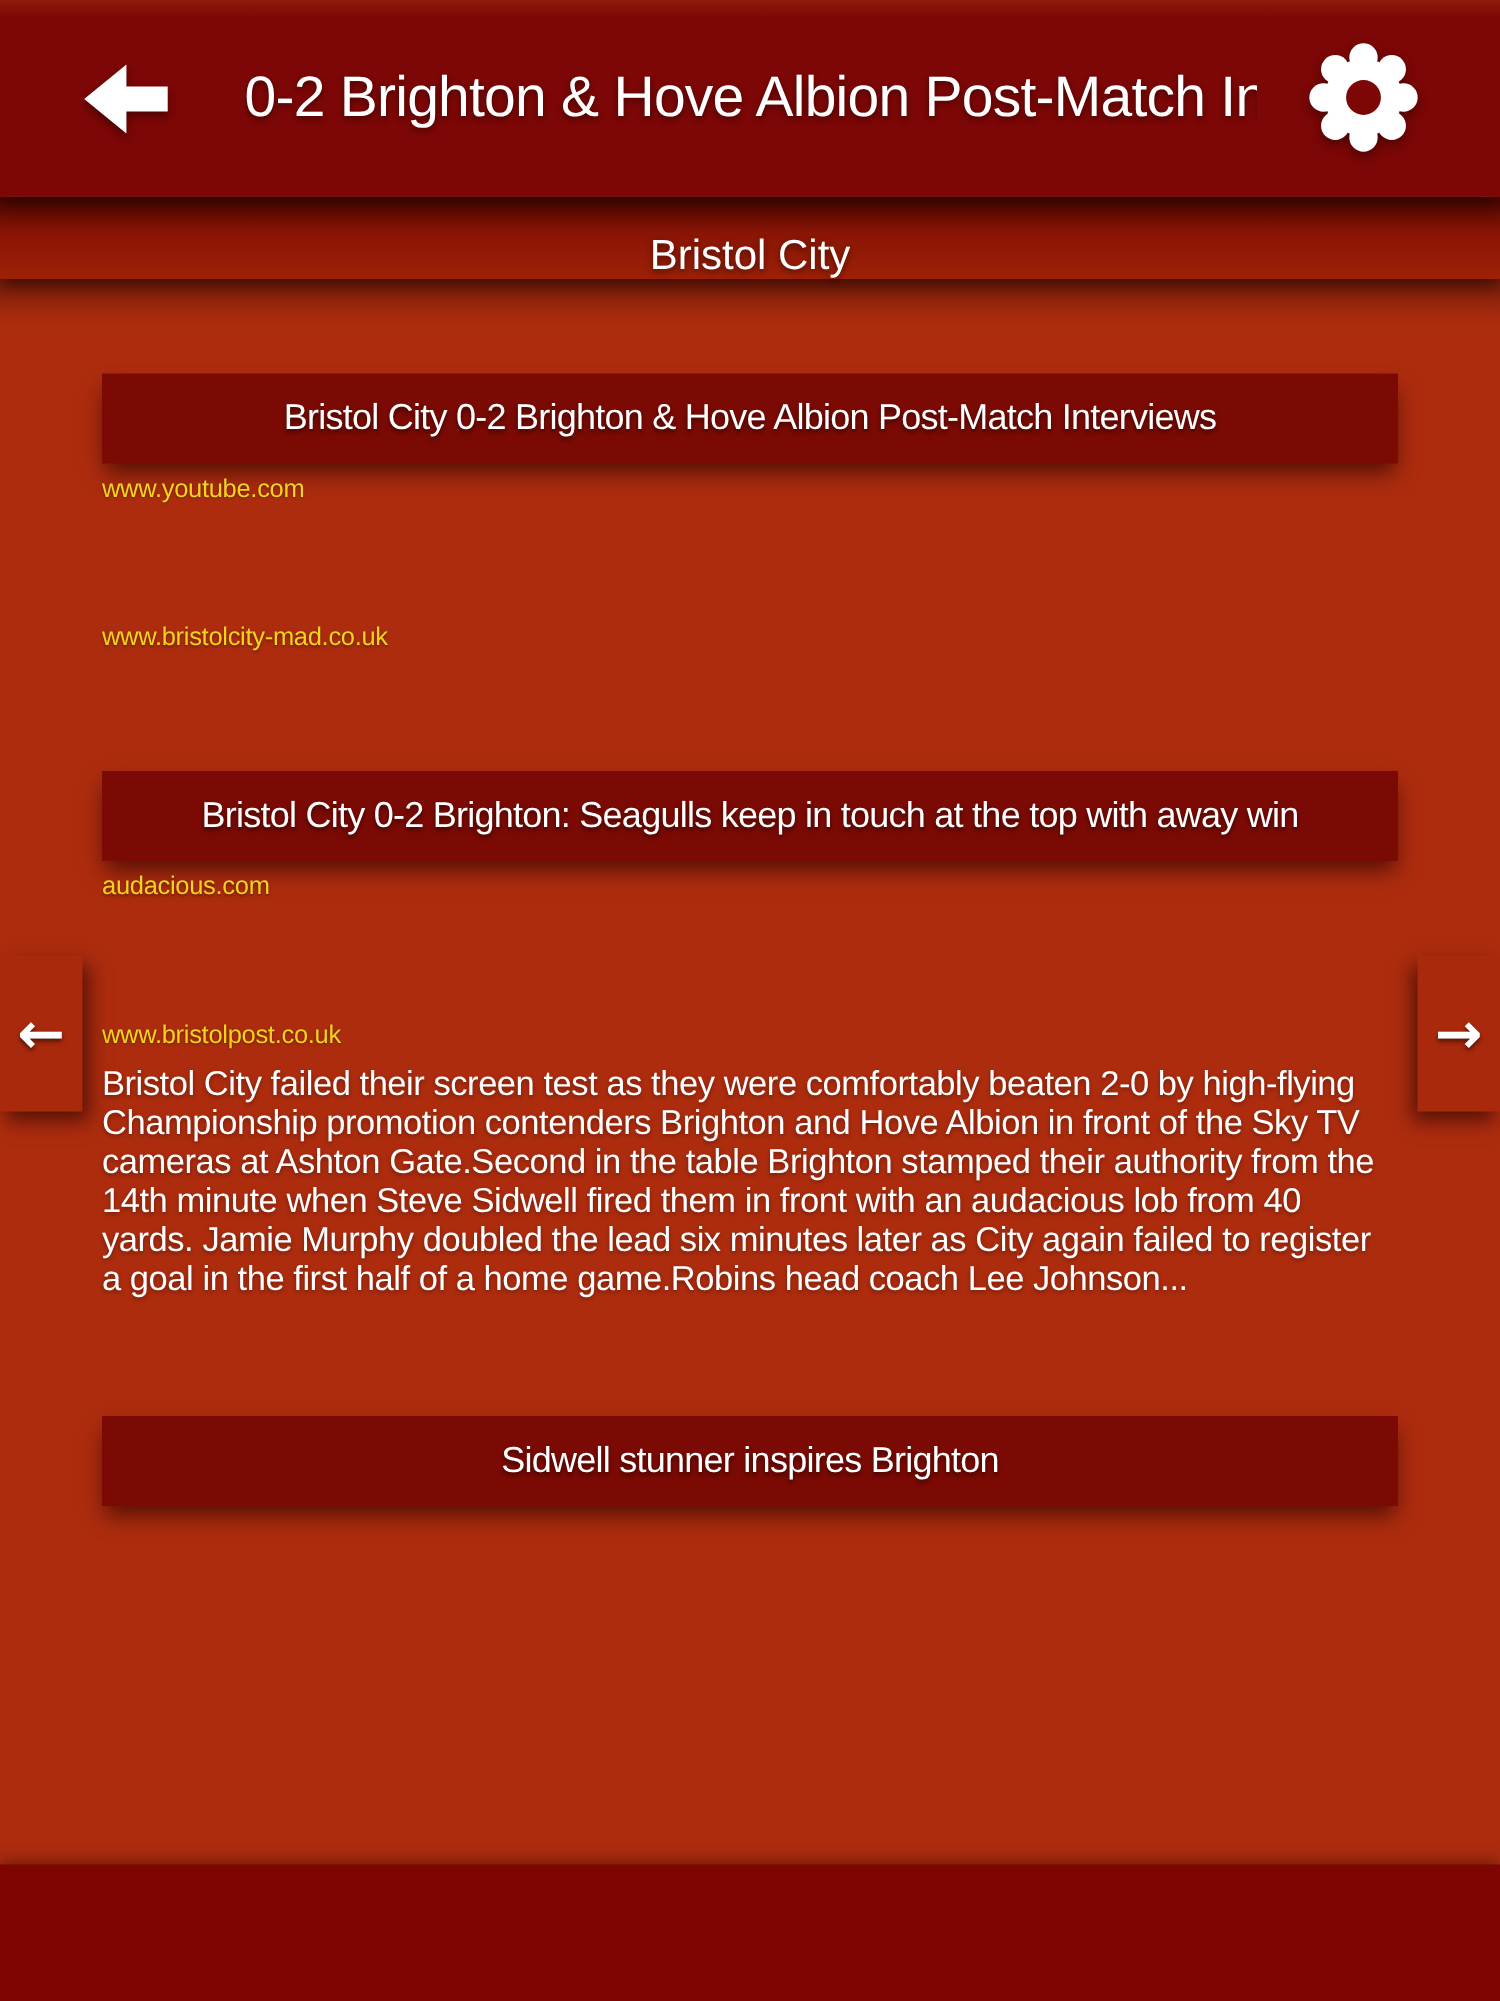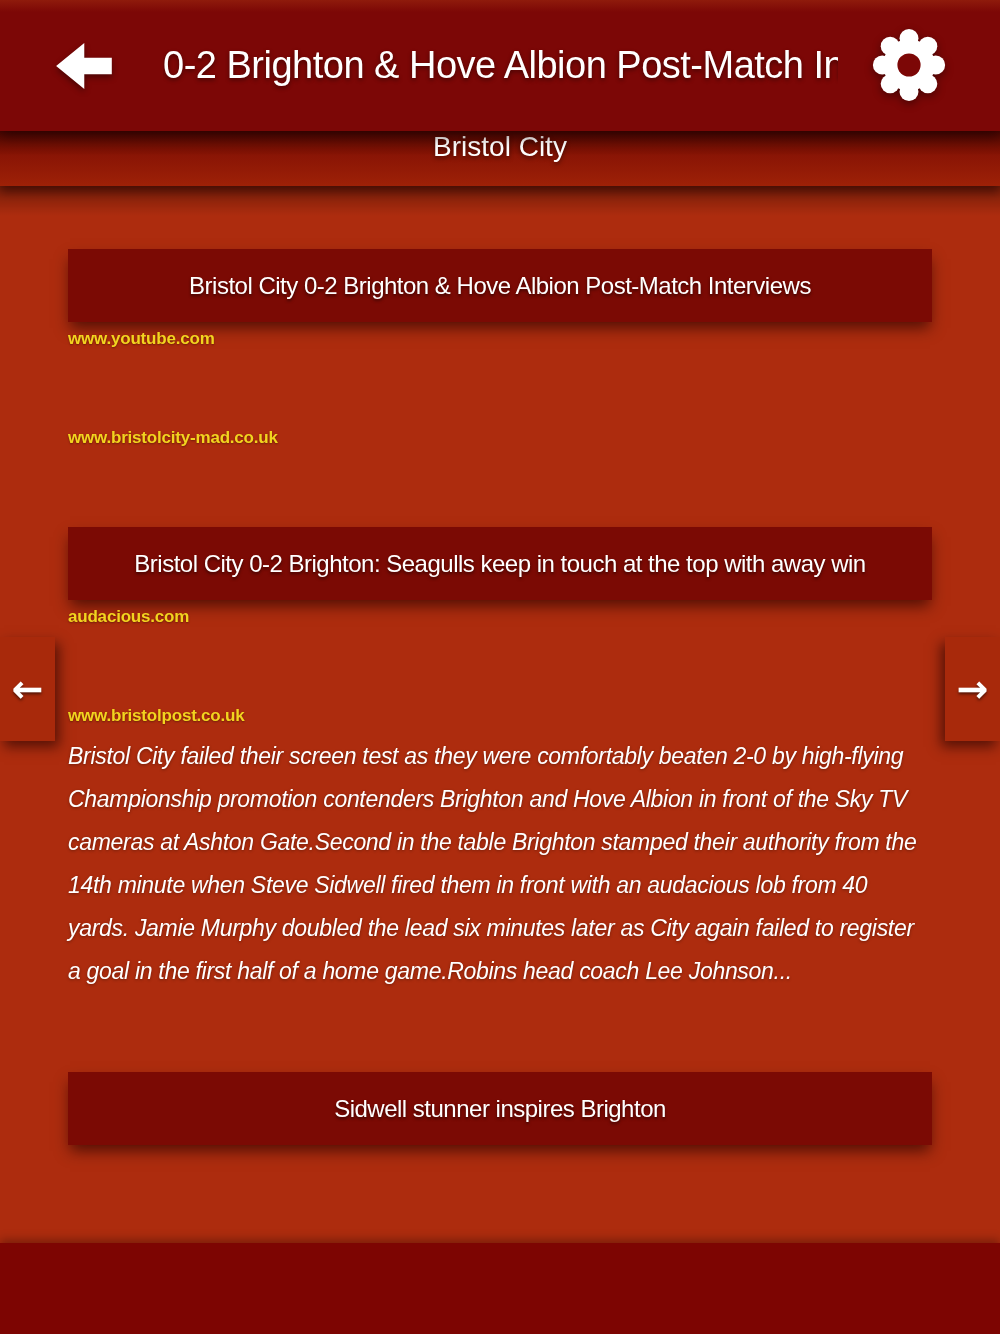--- a/index.html
+++ b/index.html
@@ -22,52 +22,50 @@
     display:flex;align-items:center;
     font-size:38px;letter-spacing:-.5px;white-space:nowrap;overflow:hidden;
     text-shadow:0 2px 4px rgba(0,0,0,.45);
   }
   .settings-btn{position:absolute;right:48px;top:22px;width:86px;height:86px;cursor:pointer;background:none;border:none;padding:0;}
   .settings-btn svg{width:100%;height:100%;filter:drop-shadow(0 3px 4px rgba(0,0,0,.4));}
   
   .subheader{
     position:absolute;top:131px;left:0;width:100%;height:55px;z-index:9;
     background:linear-gradient(180deg,var(--subheader-top,#4c0601) 0%,#8a1505 45%,var(--subheader-bottom,#9e2107) 100%);
-    display:flex;align-items:flex-start;justify-content:center;
+    display:flex;align-items:flex-end;justify-content:center;
     box-shadow:0 6px 10px rgba(30,0,0,.55);
     font-size:28px;text-shadow:0 2px 4px rgba(0,0,0,.5);
   }
   
   .content{
     position:absolute;top:186px;left:0;width:100%;height:1148px;
     background:linear-gradient(180deg,rgba(0,0,0,.30) 0px,rgba(0,0,0,0) 30px),var(--content-bg,#ad2c0e);
     padding:0 68px;overflow:hidden;
   }
   .result{margin-bottom:79px;}
   .result:first-child{margin-top:63px;}
   .result-card{
-    height:73px;background:var(--card-bg,#7b0a04);
+    height:60px;background:var(--card-bg,#7b0a04);
     display:flex;align-items:center;justify-content:center;
     box-shadow:0 8px 14px -2px rgba(35,0,0,.65);
     cursor:pointer;
   }
   .result-title{
     font-size:24px;letter-spacing:-.5px;white-space:nowrap;
     text-shadow:0 2px 3px rgba(0,0,0,.5);
   }
   .result-url{
     margin-top:7px;font-size:17px;letter-spacing:-.2px;
     color:var(--url-text,#f2d41f);cursor:pointer;width:max-content;
     text-shadow:0 1px 2px rgba(0,0,0,.35);
-    font-weight:bold;
   }
   .snippet{
-    margin:9px 0 0 0;font-size:23px;line-height:43px;letter-spacing:-.3px;
+    margin:9px 0 0 0;font-size:23px;line-height:26px;letter-spacing:-.3px;
     text-shadow:0 1px 3px rgba(0,0,0,.35);
-    font-style:italic;
   }
   .last-result{margin-top:66px;}
   
   .nav{
     position:absolute;top:637px;width:55px;height:104px;z-index:7;
     background:#a8290b;border:none;color:#fff;cursor:pointer;
     display:flex;align-items:center;justify-content:center;
     font-family:"DejaVu Sans",sans-serif;font-size:38px;font-weight:bold;
     text-shadow:0 2px 3px rgba(0,0,0,.5);padding:0;
   }

